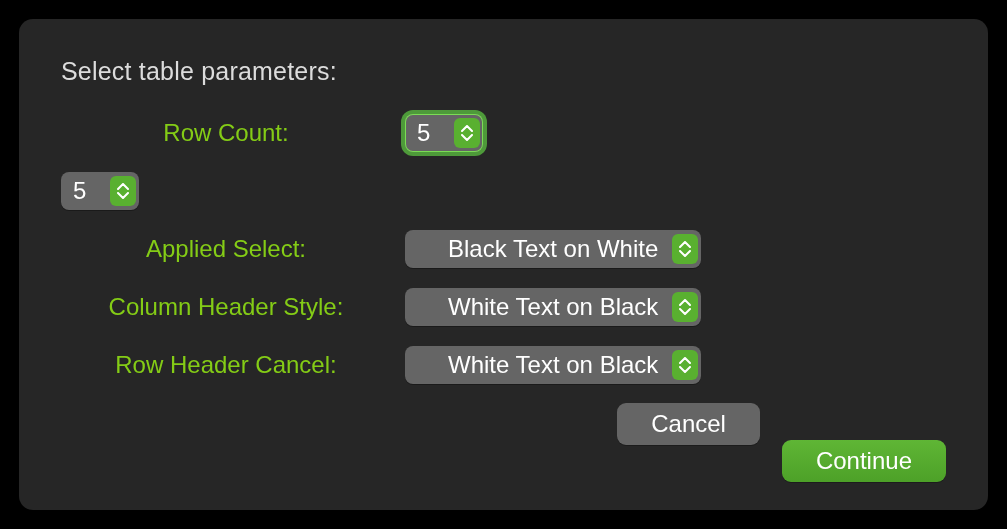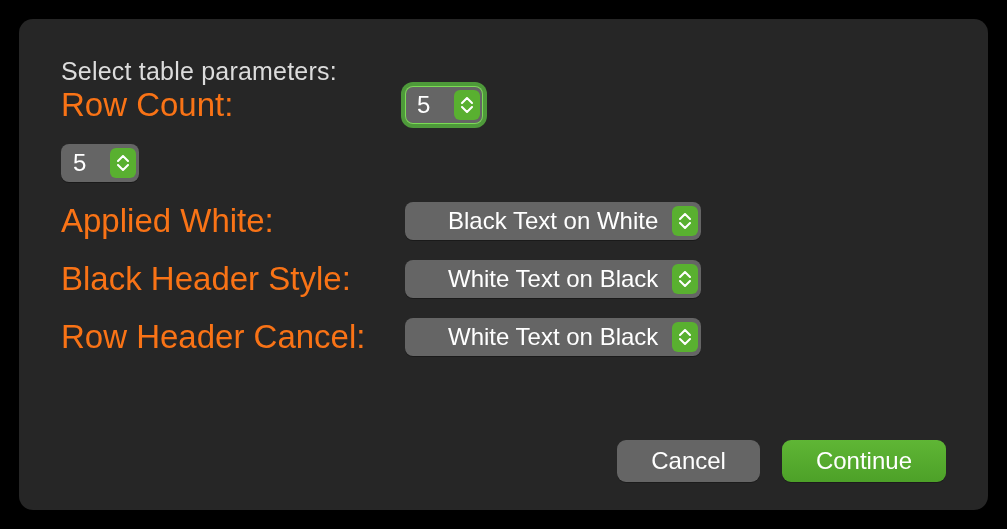--- a/index.html
+++ b/index.html
@@ -21,38 +21,39 @@
       box-shadow: 0 0 0 1px rgba(0,0,0,0.6), 0 10px 40px rgba(0,0,0,0.8);
       color: #e6e6e6;
       padding: 38px 42px 28px 42px;
       display: flex;
       flex-direction: column;
     }
     .prompt {
       font-size: 25px;
       font-weight: 400;
       color: #dcdcdc;
+      margin-bottom: 28px;
       letter-spacing: 0.2px;
     }
     .form {
       flex: 1;
       display: flex;
       flex-direction: column;
       gap: 20px;
     }
     .row {
       display: flex;
       align-items: center;
       gap: 14px;
     }
     .row-label {
       width: 330px;
-      text-align: left;
-      font-size: 33px;
-      color: #f97316;
+      text-align: center;
+      font-size: 24px;
+      color: #84cc16;
     }
     .control {
       display: flex;
       align-items: center;
       background: #656565;
       border-radius: 8px;
       height: 38px;
       padding: 0 3px 0 12px;
       box-shadow: 0 1px 0 rgba(0,0,0,0.3);
     }
@@ -102,20 +103,21 @@
     .btn-cancel {
       background: #656565;
       box-shadow: 0 1px 0 rgba(0,0,0,0.25);
     }
     .btn-continue {
       background: #55aa2d;
       background: linear-gradient(#5fb635, #4da128);
       font-weight: 500;
       box-shadow: 0 1px 0 rgba(0,0,0,0.25);
       min-width: 160px;
+      margin-top: 37px;
     }
   </style>
 </head>
 <body>
 
 <div class="dialog">
 
   <div class="prompt">Select table parameters:</div>
 
   <div class="form">
@@ -143,36 +145,36 @@
               <path d="M1 6 L6 1 L11 6" stroke="#fff" stroke-width="2" fill="none" stroke-linecap="round" stroke-linejoin="round"></path>
             </svg>
           <svg width="12" height="7" viewBox="0 0 12 7">
               <path d="M1 1 L6 6 L11 1" stroke="#fff" stroke-width="2" fill="none" stroke-linecap="round" stroke-linejoin="round"></path>
             </svg>
         </span>
       </div>
     </div>
 
     <div class="row">
-      <div class="row-label">Applied White:</div>
+      <div class="row-label">Applied Select:</div>
       <div class="control select-wide">
         <span class="control-value">Black Text on White</span>
         <span class="chev-box">
           <svg width="12" height="7" viewBox="0 0 12 7">
               <path d="M1 6 L6 1 L11 6" stroke="#fff" stroke-width="2" fill="none" stroke-linecap="round" stroke-linejoin="round"></path>
             </svg>
           <svg width="12" height="7" viewBox="0 0 12 7">
               <path d="M1 1 L6 6 L11 1" stroke="#fff" stroke-width="2" fill="none" stroke-linecap="round" stroke-linejoin="round"></path>
             </svg>
         </span>
       </div>
     </div>
 
     <div class="row">
-      <div class="row-label">Black Header Style:</div>
+      <div class="row-label">Column Header Style:</div>
       <div class="control select-wide">
         <span class="control-value">White Text on Black</span>
         <span class="chev-box">
           <svg width="12" height="7" viewBox="0 0 12 7">
               <path d="M1 6 L6 1 L11 6" stroke="#fff" stroke-width="2" fill="none" stroke-linecap="round" stroke-linejoin="round"></path>
             </svg>
           <svg width="12" height="7" viewBox="0 0 12 7">
               <path d="M1 1 L6 6 L11 1" stroke="#fff" stroke-width="2" fill="none" stroke-linecap="round" stroke-linejoin="round"></path>
             </svg>
         </span>

